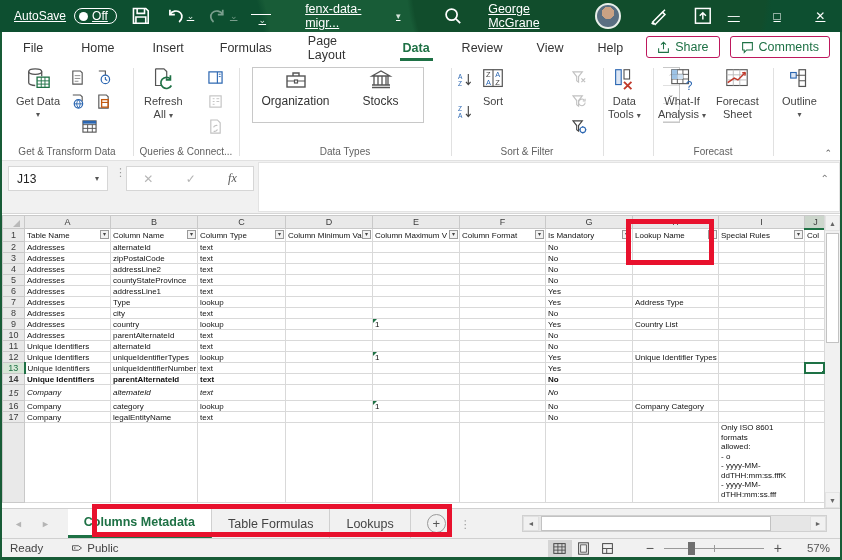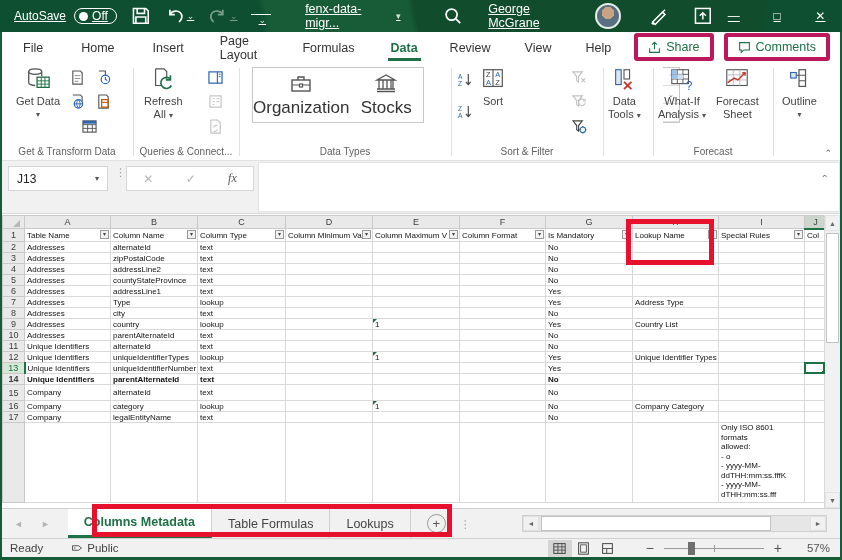--- a/index.html
+++ b/index.html
@@ -27,36 +27,36 @@
     background:radial-gradient(circle at 50% 36%, #caa284 0 34%, #5a6f82 35% 100%); }
   .winbtn { width:44px; height:32px; display:flex; align-items:center; justify-content:center; font-size:12px; }
   .spacer { flex:1; }
 
   
   .tabrow { position:absolute; top:32px; left:2px; width:838px; height:30px; background:#fff;
     display:flex; align-items:center; font-size:12.5px; color:#333; }
   .rtab { padding:7px 13px 6px; position:relative; cursor:default; }
   .rtab.active { color:#1e7145; font-weight:bold; }
   .rtab.active::after { content:""; position:absolute; left:10px; right:10px; bottom:0; height:3px; background:#1e7145; }
-  .pillbtn { display:flex; align-items:center; gap:5px; border:4px solid #be185d; border-radius:3px;
+  .pillbtn { display:flex; align-items:center; gap:5px; border:1px solid #be185d; border-radius:3px;
     color:#1e7145; padding:3px 10px; font-size:12.5px; margin-left:10px; }
   .pillbtn svg { width:13px; height:13px; }
 
   
   .ribbon { position:absolute; top:62px; left:2px; width:838px; height:99px; background:#fff;
     border-bottom:1px solid #e1e1e1; font-size:11px; color:#444; }
   .rgroup { position:absolute; top:0; height:84px; }
   .rg-label { position:absolute; top:84px; width:100%; text-align:center; font-size:10px; color:#616161; white-space:nowrap; }
   .rdiv { position:absolute; top:6px; height:88px; width:1px; background:#e1e1e1; }
   .bigbtn { position:absolute; top:4px; display:flex; flex-direction:column; align-items:center; text-align:center; line-height:13px; }
   .bigbtn svg { width:26px; height:26px; margin-bottom:3px; }
   .smallico { position:absolute; width:18px; height:18px; display:flex; align-items:center; justify-content:center; }
   .smallico svg { width:15px; height:15px; }
   .gallery { position:absolute; left:250px; top:5px; width:172px; height:56px; border:1px solid #c8c8c8; display:flex; }
-  .gal-item { flex:1; display:flex; flex-direction:column; align-items:center; justify-content:center; font-size:17px; color:#333; }
+  .gal-item { flex:1; display:flex; flex-direction:column; align-items:center; font-size:12px; color:#333; }
   .gal-item svg { width:24px; height:24px; margin-bottom:2px; }
   .gal-scroll { position:absolute; left:423px; top:5px; width:17px; height:56px; border:1px solid #c8c8c8; border-left:none;
     display:flex; flex-direction:column; }
   .gal-scroll div { flex:1; display:flex; align-items:center; justify-content:center; font-size:7px; color:#555; border-bottom:1px solid #e0e0e0; }
   .filterbtn { background:#cecece; border:1px solid #bdbdbd; }
   .caret { font-size:8px; color:#555; }
   .collapse { position:absolute; right:8px; top:86px; font-size:9px; color:#555; }
 
   
   .fbar { position:absolute; top:161px; left:2px; width:838px; height:53px; background:#f1f1f1; border-bottom:1px solid #d6d6d6; }
@@ -190,22 +190,22 @@
   <span class="spacer"></span>
   <span class="winbtn">—</span>
   <span class="winbtn">□</span>
   <span class="winbtn">✕</span>
 </div>
 
 <div class="tabrow">
   <span class="rtab" style="margin-left:8px">File</span>
   <span class="rtab" style="margin-left:12px">Home</span>
   <span class="rtab" style="margin-left:12px">Insert</span>
+  <span class="rtab" style="margin-left:10px">Formulas</span>
   <span class="rtab" style="margin-left:10px">Page Layout</span>
-  <span class="rtab" style="margin-left:10px">Formulas</span>
   <span class="rtab active" style="margin-left:10px">Data</span>
   <span class="rtab" style="margin-left:6px">Review</span>
   <span class="rtab" style="margin-left:8px">View</span>
   <span class="rtab" style="margin-left:8px">Help</span>
   <span class="spacer"></span>
   <span class="pillbtn">
     <svg viewBox="0 0 16 16">
         <path d="M2 9v5h12V9 M8 10V2 M5 4.5 8 1.5 11 4.5" fill="none" stroke="#1e7145" stroke-width="1.3"></path>
       </svg>
     <span>Share</span>
@@ -662,21 +662,21 @@
           <td class="dcell">parentAlternateId</td>
           <td class="dcell">text</td>
           <td class="dcell"></td>
           <td class="dcell"></td>
           <td class="dcell"></td>
           <td class="dcell">No</td>
           <td class="dcell"></td>
           <td class="dcell"></td>
           <td class="dcell"></td>
         </tr>
-        <tr style="height: 16px;">
+        <tr style="height: 16px; font-style: italic;">
           <td class="rownum">15</td>
           <td class="dcell">Company</td>
           <td class="dcell">alternateId</td>
           <td class="dcell">text</td>
           <td class="dcell"></td>
           <td class="dcell"></td>
           <td class="dcell"></td>
           <td class="dcell">No</td>
           <td class="dcell"></td>
           <td class="dcell"></td>

